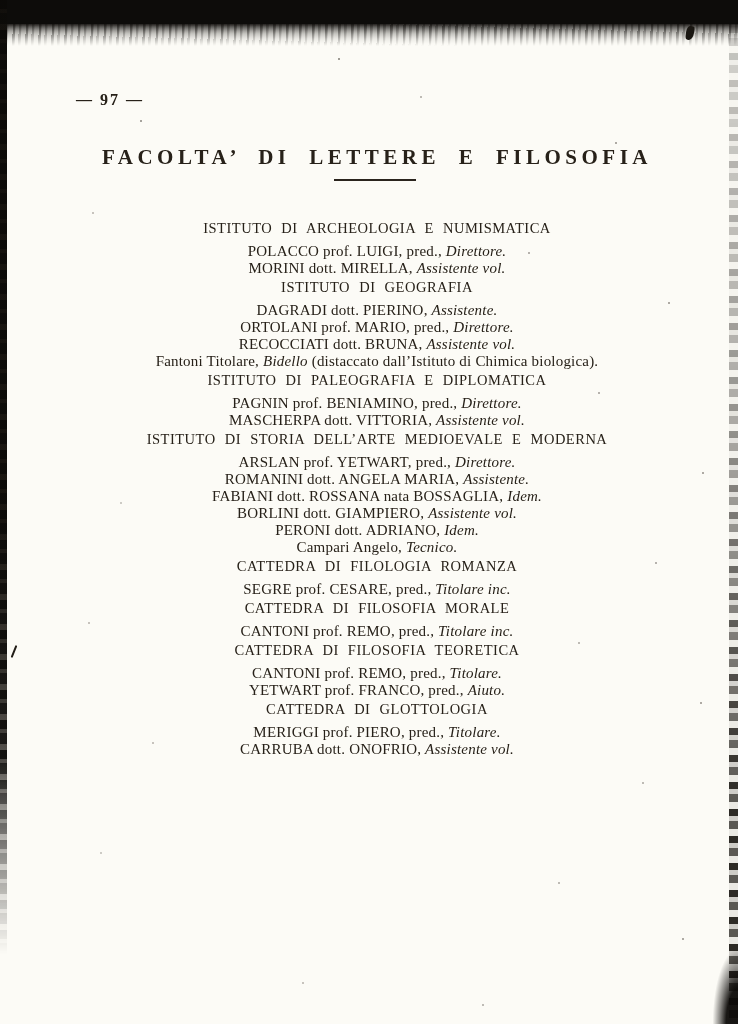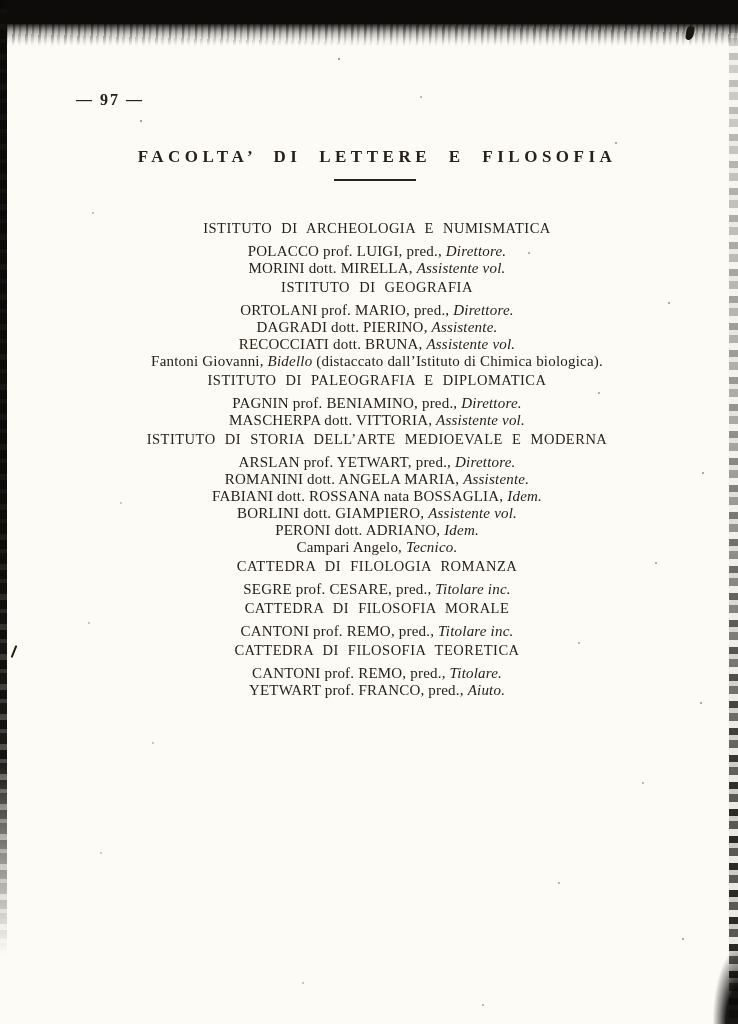--- a/index.html
+++ b/index.html
@@ -70,21 +70,21 @@
   }
 
   
   .content{position:absolute;left:76px;right:60px;top:0;}
   .page-number{
     margin-top:92px;text-align:left;
     font-size:16px;font-weight:bold;letter-spacing:2px;line-height:16px;
   }
   .title{
     margin:40px 0 0;text-align:center;
-    font-size:17px;font-weight:bold;letter-spacing:4.5px;word-spacing:9px;line-height:18px;
+    font-size:21px;font-weight:bold;letter-spacing:4.5px;word-spacing:9px;line-height:18px;
   }
   .title-rule{width:82px;height:2px;background:#2a241d;margin:13px auto 0;margin-left:258px;}
   #sections{margin-top:38px;}
   .section{margin-top:1px;}
   .section:first-child{margin-top:12px;}
   .heading{
     margin:0;text-align:center;
     font-size:14.5px;font-weight:normal;letter-spacing:.5px;word-spacing:5px;line-height:18px;
   }
   .entries{list-style:none;margin:6px 0 0;padding:0;}
@@ -115,27 +115,27 @@
     <ul class="entries">
   <li class="entry"><span>POLACCO prof. LUIGI, pred., </span><i class="role">Direttore.</i><span></span></li>
 
   <li class="entry"><span>MORINI dott. MIRELLA, </span><i class="role">Assistente vol.</i><span></span></li>
 </ul>
   </section>
 
   <section class="section">
     <h2 class="heading">ISTITUTO DI GEOGRAFIA</h2>
     <ul class="entries">
+  <li class="entry"><span>DAGRADI dott. PIERINO, </span><i class="role">Assistente.</i><span></span></li>
+
   <li class="entry"><span>ORTOLANI prof. MARIO, pred., </span><i class="role">Direttore.</i><span></span></li>
-
-  <li class="entry"><span>DAGRADI dott. PIERINO, </span><i class="role">Assistente.</i><span></span></li>
 
   <li class="entry"><span>RECOCCIATI dott. BRUNA, </span><i class="role">Assistente vol.</i><span></span></li>
 
-  <li class="entry"><span>Fantoni Giovanni, </span><i class="role">Bidello</i><span> (distaccato dall’Istituto di Chimica biologica).</span></li>
+  <li class="entry"><span>Fantoni Titolare, </span><i class="role">Bidello</i><span> (distaccato dall’Istituto di Chimica biologica).</span></li>
 </ul>
   </section>
 
   <section class="section">
     <h2 class="heading">ISTITUTO DI PALEOGRAFIA E DIPLOMATICA</h2>
     <ul class="entries">
   <li class="entry"><span>PAGNIN prof. BENIAMINO, pred., </span><i class="role">Direttore.</i><span></span></li>
 
   <li class="entry"><span>MASCHERPA dott. VITTORIA, </span><i class="role">Assistente vol.</i><span></span></li>
 </ul>
@@ -176,15 +176,23 @@
 
   <section class="section">
     <h2 class="heading">CATTEDRA DI FILOSOFIA TEORETICA</h2>
     <ul class="entries">
   <li class="entry"><span>CANTONI prof. REMO, pred., </span><i class="role">Titolare.</i><span></span></li>
 
   <li class="entry"><span>YETWART prof. FRANCO, pred., </span><i class="role">Aiuto.</i><span></span></li>
 </ul>
   </section>
 
+  <section class="section">
+    <h2 class="heading">CATTEDRA DI GLOTTOLOGIA</h2>
+    <ul class="entries">
+  <li class="entry"><span>MERIGGI prof. PIERO, pred., </span><i class="role">Titolare.</i><span></span></li>
+
+  <li class="entry"><span>CARRUBA dott. ONOFRIO, </span><i class="role">Assistente vol.</i><span></span></li>
+</ul>
+  </section>
 </main>
   </div>
 </div>
 
 </body></html>

